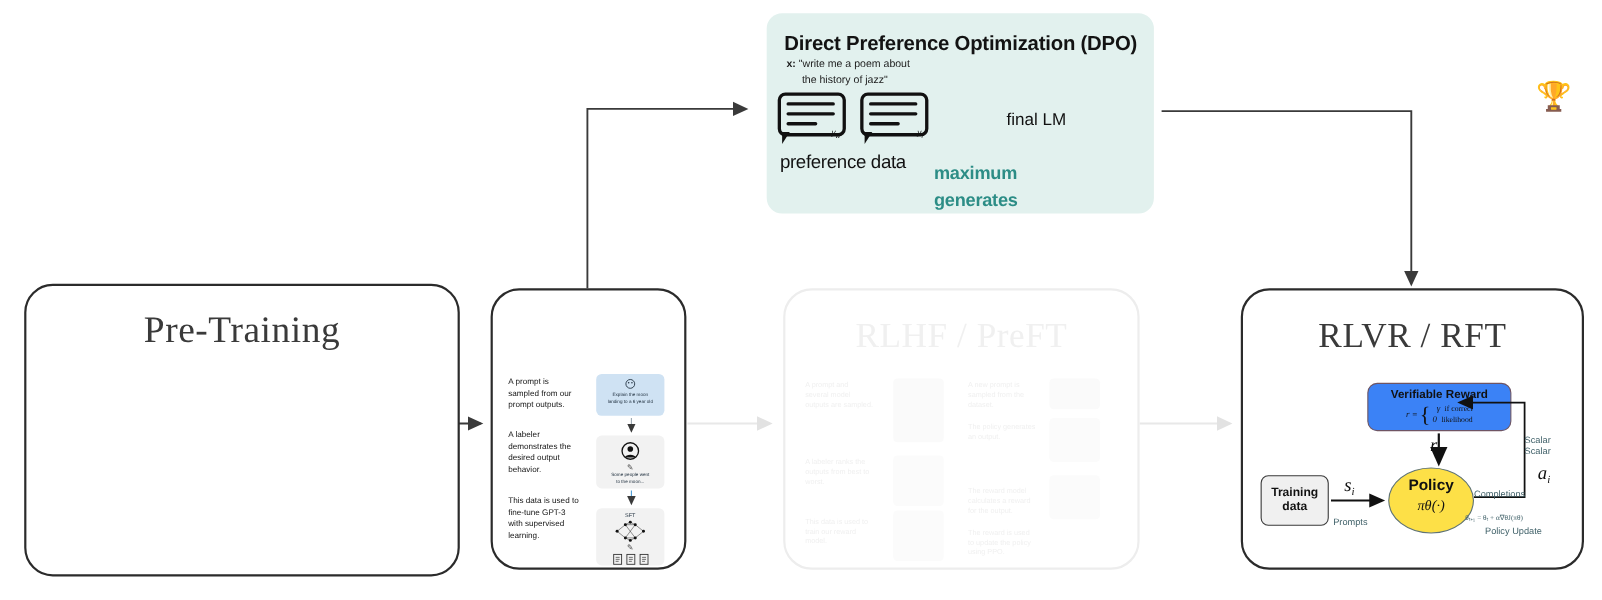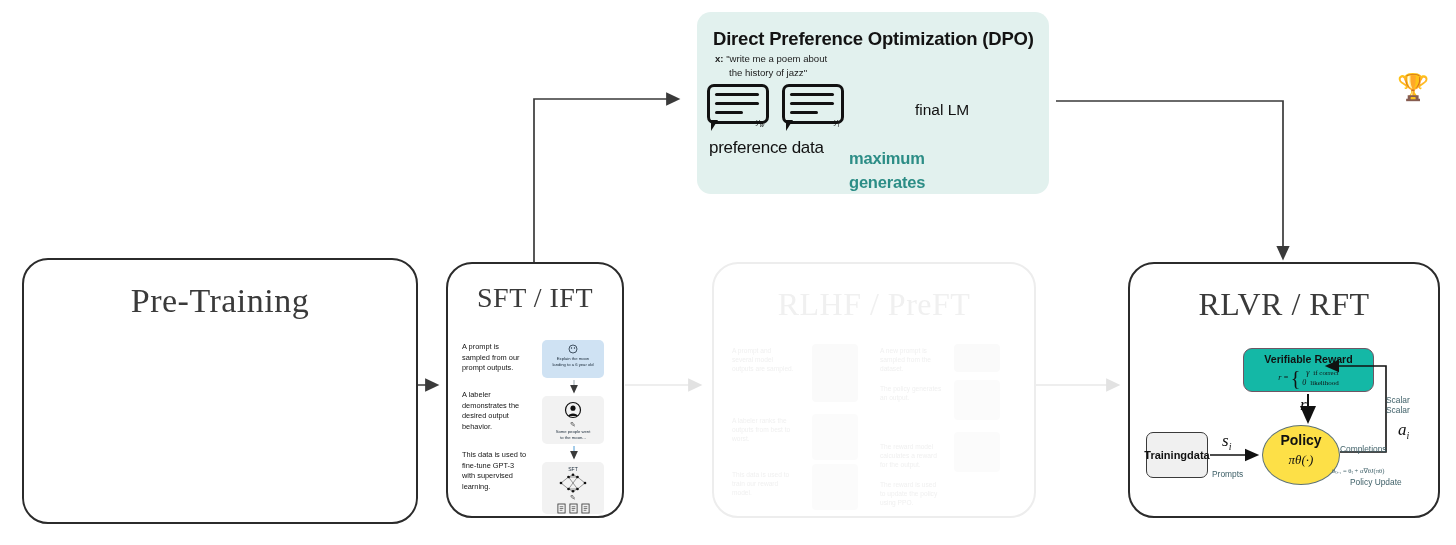--- a/index.html
+++ b/index.html
@@ -33,31 +33,31 @@
   .bubble .ln{position:absolute;left:8px;height:3px;background:#111;border-radius:2px;}
   .bubble .sub{position:absolute;right:5px;bottom:5px;font-size:7.5px;font-style:italic;color:#111;}
   #trophy{position:absolute;left:700px;top:62px;font-size:26px;line-height:26px;}
 
   
   .sft-step{position:absolute;font-size:7.4px;line-height:10.6px;color:#141414;width:66px;}
   .sft-card{position:absolute;width:62px;border-radius:5px;box-sizing:border-box;}
   .sft-cap{font-size:4.2px;text-align:center;color:#20303f;line-height:6px;}
 
   
-  #vr-box{position:absolute;left:1243px;top:348px;width:131px;height:44px;background:#14b8a6;
+  #vr-box{position:absolute;left:1243px;top:348px;width:131px;height:44px;background:#3b82f6;
       border:1.6px solid #6f5563;border-radius:9px;box-sizing:border-box;}
   #vr-title{position:absolute;left:0;right:0;top:4px;text-align:center;font-size:10.6px;font-weight:bold;color:#111;}
   #vr-eq{position:absolute;left:0;right:0;top:18px;text-align:center;font-family:"Liberation Serif",serif;font-size:8px;color:#111;}
   #policy{position:absolute;left:1262px;top:425px;width:78px;height:60px;border-radius:50%;
       background:#fde047;border:1.4px solid #5f7376;box-sizing:border-box;}
   #policy-lab{position:absolute;left:0;right:0;top:6px;text-align:center;font-size:14px;font-weight:bold;color:#111;}
   #policy-pi{position:absolute;left:0;right:0;top:26px;text-align:center;font-family:"Liberation Serif",serif;font-style:italic;font-size:13px;color:#111;}
   #train-box{position:absolute;left:1146px;top:432px;width:62px;height:46px;background:#f0f0f0;
       border:1.5px solid #3a3a3a;border-radius:7px;box-sizing:border-box;
-      display:flex;flex-direction:row;align-items:center;justify-content:center;
+      display:flex;flex-direction:column;align-items:center;justify-content:center;
       font-size:11px;font-weight:bold;color:#111;line-height:13px;}
   .rl-sym{position:absolute;font-family:"Liberation Serif",serif;font-style:italic;color:#111;}
   .rl-note{position:absolute;font-size:8.4px;color:#3f6068;line-height:9.6px;}
   #pu-eq{position:absolute;left:1332px;top:466px;font-family:"Liberation Serif",serif;font-size:6.6px;color:#3f6068;white-space:nowrap;}
 
   svg{overflow:visible;}
 </style>
 </head>
 <body>
 
@@ -119,21 +119,20 @@
 
     <div id="finallm-label">final LM</div>
   </div>
 
   <div class="panel" style="left:22px;top:258px;width:396px;height:266px;">
     <div class="panel-title" style="top:22px;font-size:34px;">Pre-Training</div>
 
   </div>
 
   <div class="panel" style="left:446px;top:262px;width:178px;height:256px;">
-    <div class="panel-title" style="top:18px;font-size:28px;">SFT / IFT</div>
 
     <div class="sft-step" style="left:14px;top:78px;">A prompt is sampled from our prompt outputs.</div>
     <div class="sft-step" style="left:14px;top:126px;">A labeler demonstrates the desired output behavior.</div>
     <div class="sft-step" style="left:14px;top:186px;">This data is used to fine-tune GPT-3 with supervised learning.</div>
 
     <div class="sft-card" style="left:94px;top:76px;height:38px;background:#cfe2f3;padding:4px 2px;">
       <svg width="10" height="10" viewBox="0 0 20 20" style="display:block;margin:0 auto 2px;">
         <circle cx="10" cy="10" r="8" fill="none" stroke="#20303f" stroke-width="1.6"></circle>
         <circle cx="7" cy="8" r="1.4" fill="#20303f"></circle>
           <circle cx="13" cy="8" r="1.4" fill="#20303f"></circle>

